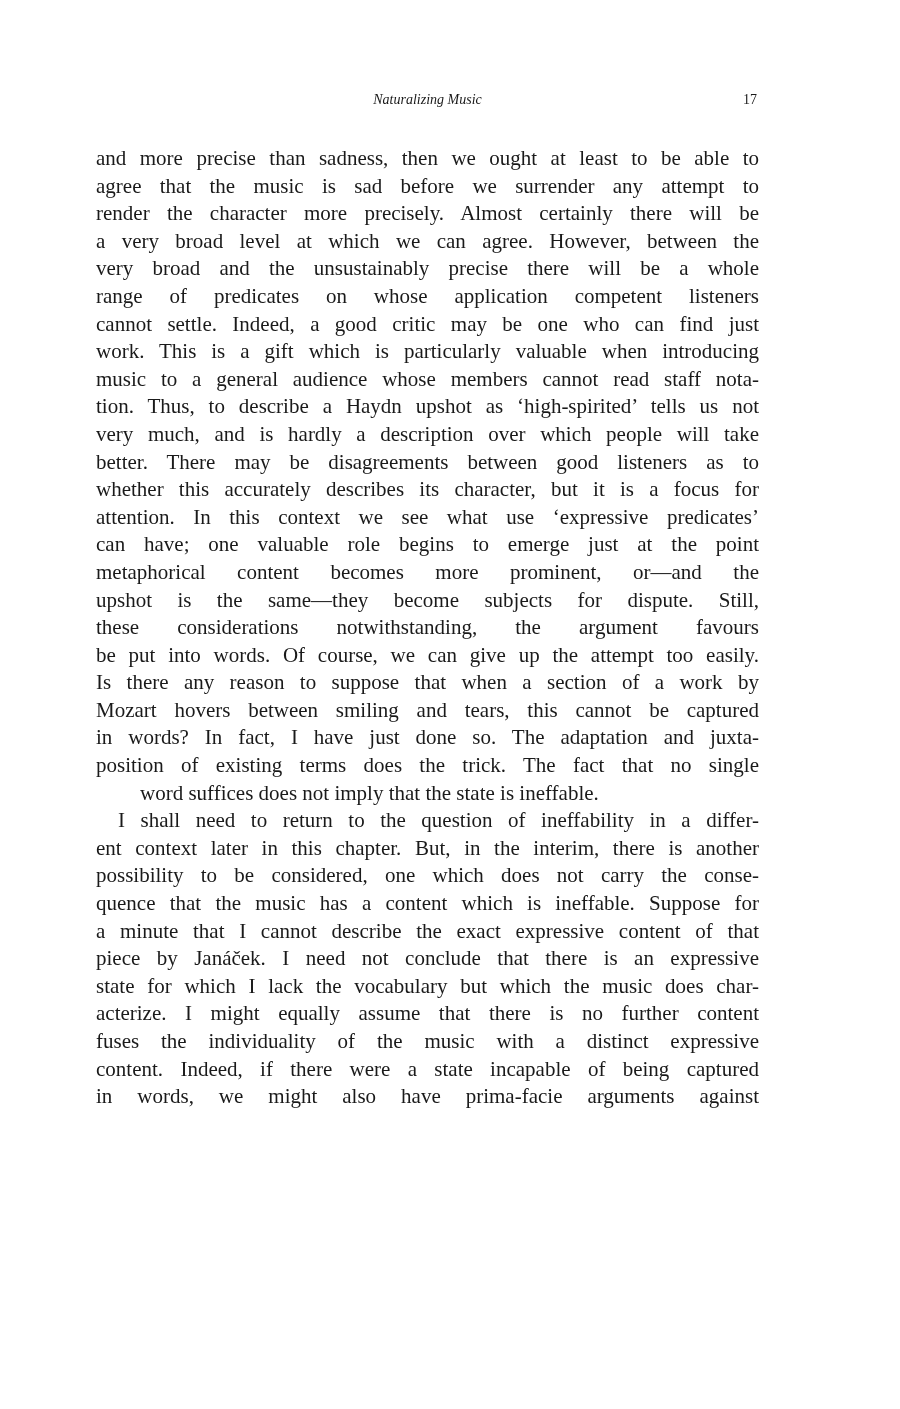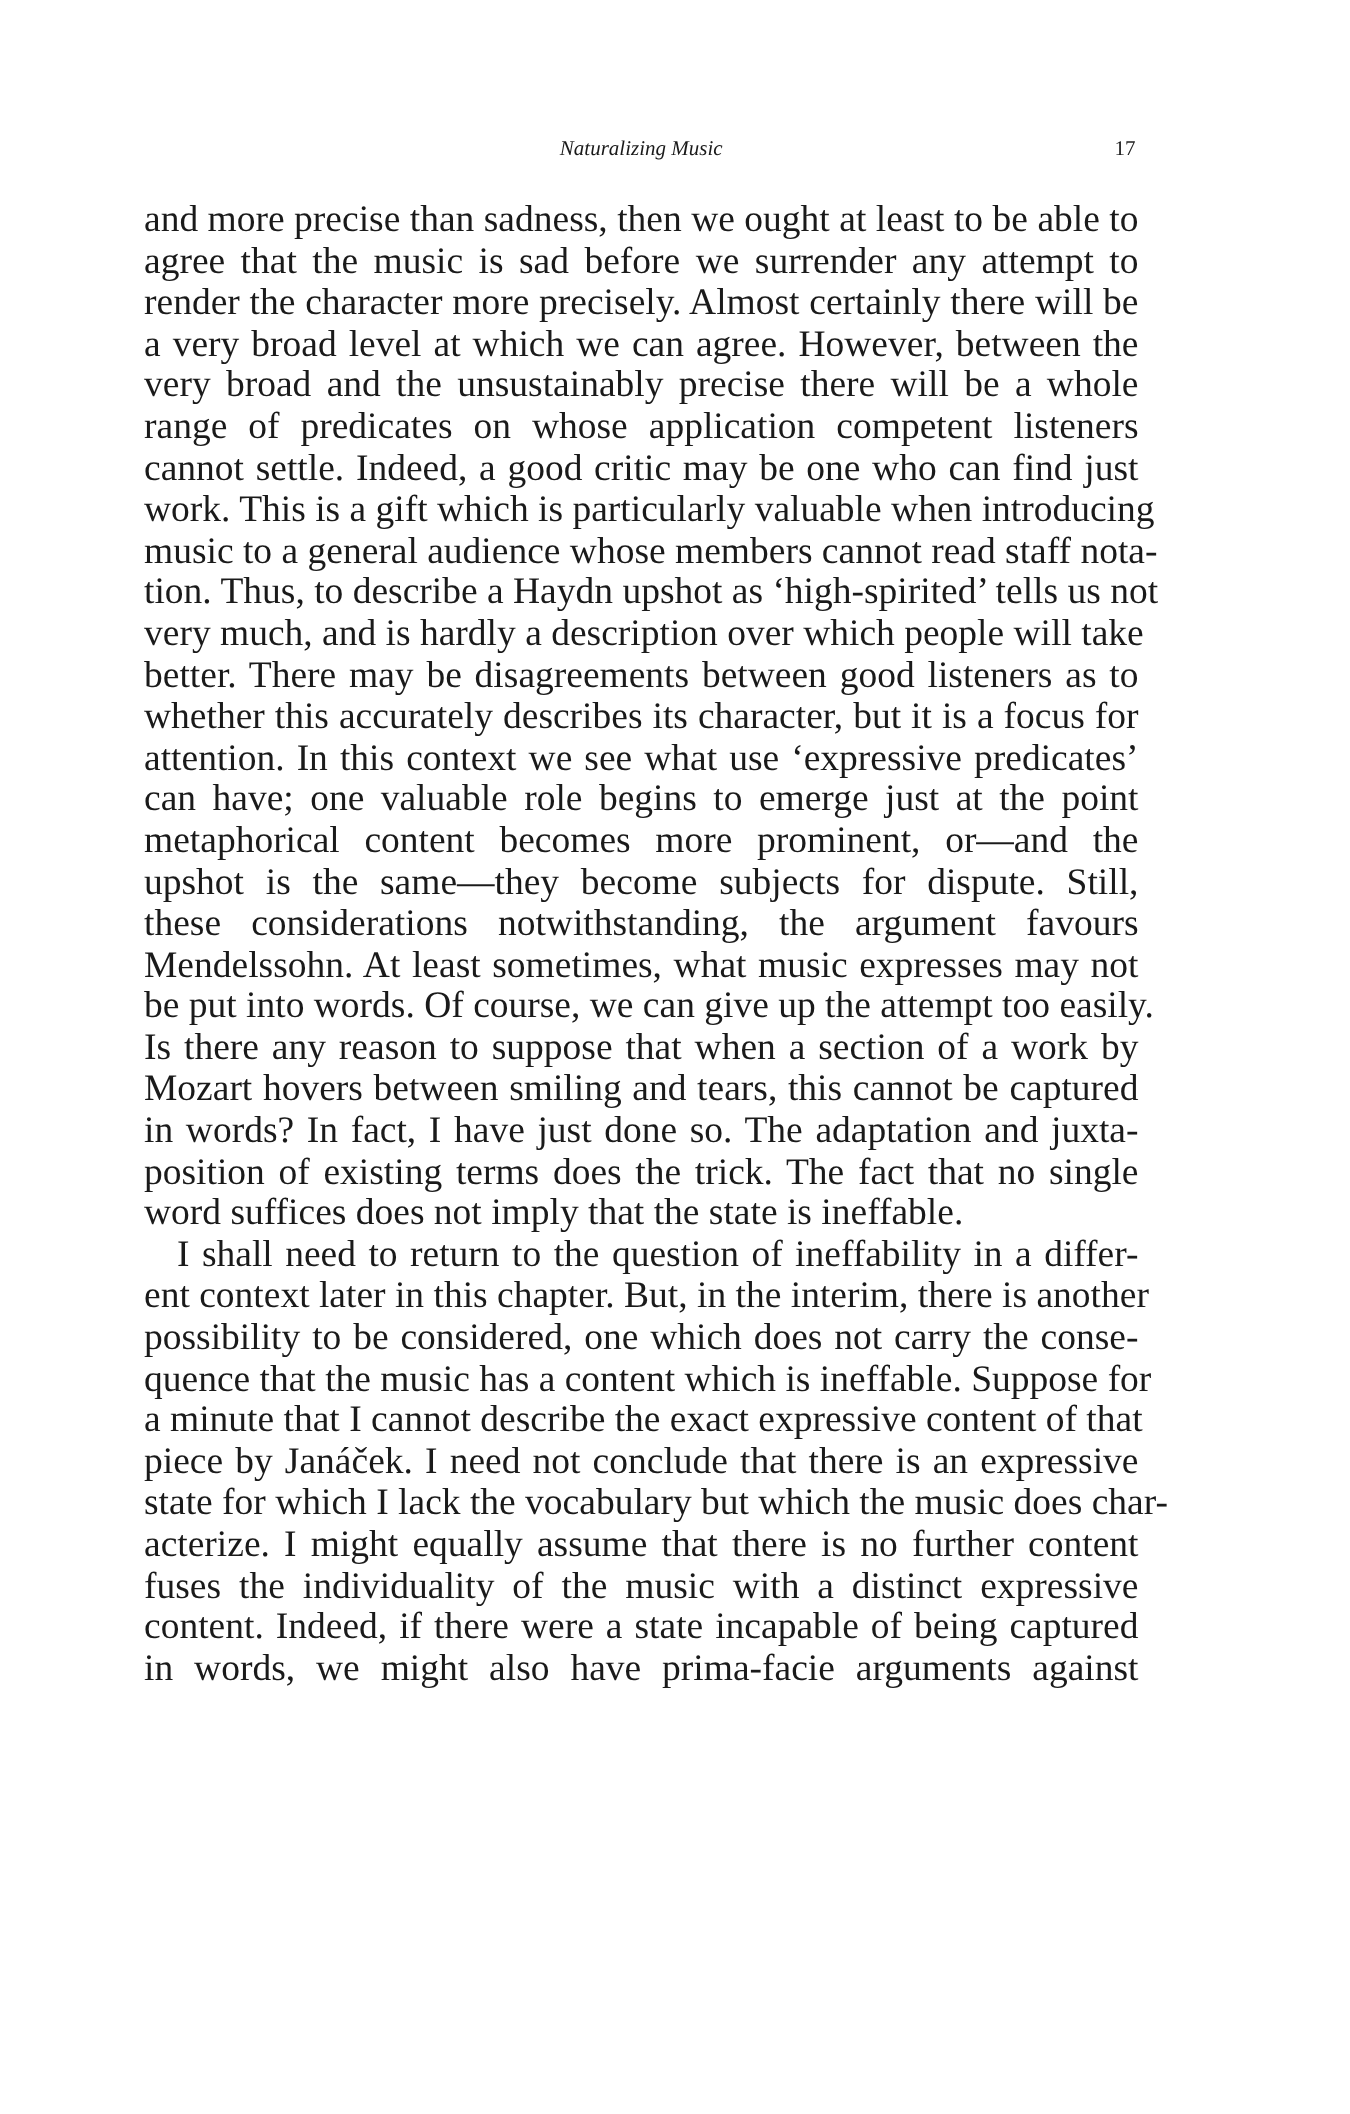--- a/index.html
+++ b/index.html
@@ -1,23 +1,23 @@
 <!DOCTYPE html>
 <html><head>
 <meta charset="utf-8">
 <style>
   html, body { margin: 0; padding: 0; background: #ffffff; }
   body { width: 900px; height: 1409px; position: relative; overflow: hidden; }
   .page { position: absolute; left: 96px; top: 0; width: 663px; font-family: "Liberation Serif", serif; color: #1a1a1a; }
   .header { position: absolute; top: 92px; left: 0; width: 663px; height: 30px; font-size: 14px; }
   .running-title { position: absolute; left: 0; width: 663px; text-align: center; font-style: italic; }
   .page-number { position: absolute; right: 2px; }
-  .body-text { position: absolute; top: 133px; left: 0; width: 663px; font-size: 25px; }
+  .body-text { position: absolute; top: 145px; left: 0; width: 663px; font-size: 21px; }
   .line { height: 27.6px; line-height: 27.6px; text-align: justify; text-align-last: justify; white-space: nowrap; overflow: visible; }
-  .line.last { text-align-last: left; }
+  .line.last { text-align-last: left; margin-left: 44px; }
   .line.indent { padding-left: 22px; }
 </style>
 </head>
 <body>
 
 <div class="page">
   <div class="header">
     <span class="running-title">Naturalizing Music</span>
     <span class="page-number">17</span>
   </div>
@@ -34,21 +34,20 @@
         <div class="line">music to a general audience whose members cannot read staff nota-</div>
         <div class="line">tion. Thus, to describe a Haydn upshot as ‘high-spirited’ tells us not</div>
         <div class="line">very much, and is hardly a description over which people will take</div>
         <div class="line">better. There may be disagreements between good listeners as to</div>
         <div class="line">whether this accurately describes its character, but it is a focus for</div>
         <div class="line">attention. In this context we see what use ‘expressive predicates’</div>
         <div class="line">can have; one valuable role begins to emerge just at the point</div>
         <div class="line">metaphorical content becomes more prominent, or—and the</div>
         <div class="line">upshot is the same—they become subjects for dispute. Still,</div>
         <div class="line">these considerations notwithstanding, the argument favours</div>
-        <div class="line">Mendelssohn. At least sometimes, what music expresses may not</div>
         <div class="line">be put into words. Of course, we can give up the attempt too easily.</div>
         <div class="line">Is there any reason to suppose that when a section of a work by</div>
         <div class="line">Mozart hovers between smiling and tears, this cannot be captured</div>
         <div class="line">in words? In fact, I have just done so. The adaptation and juxta-</div>
         <div class="line">position of existing terms does the trick. The fact that no single</div>
         <div class="line last">word suffices does not imply that the state is ineffable.</div>
       </div>
       <div>
         <div class="line indent">I shall need to return to the question of ineffability in a differ-</div>
         <div class="line">ent context later in this chapter. But, in the interim, there is another</div>

